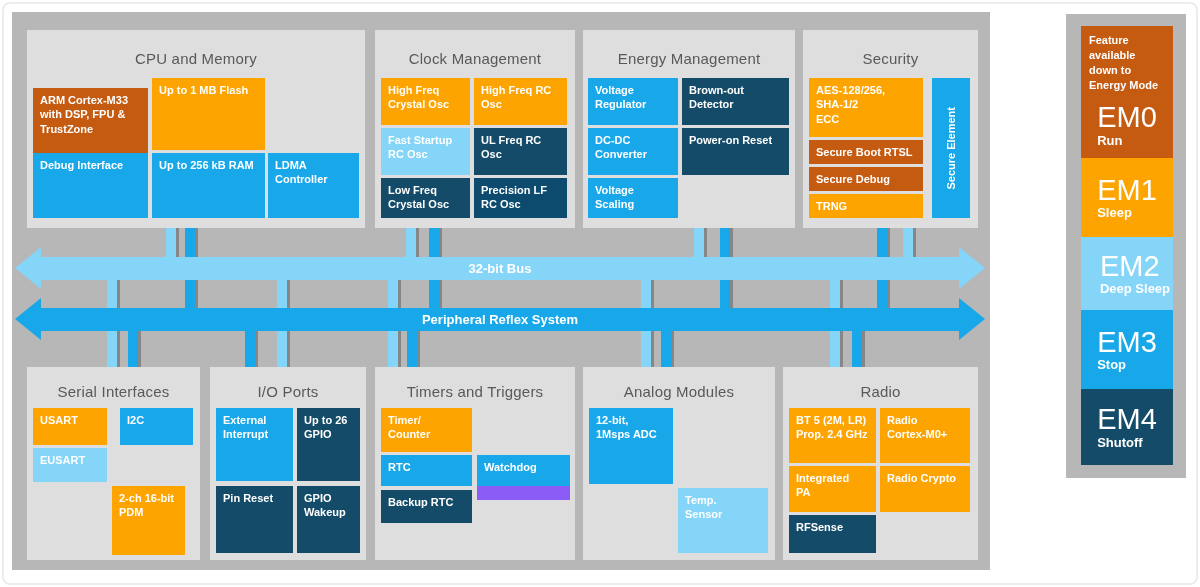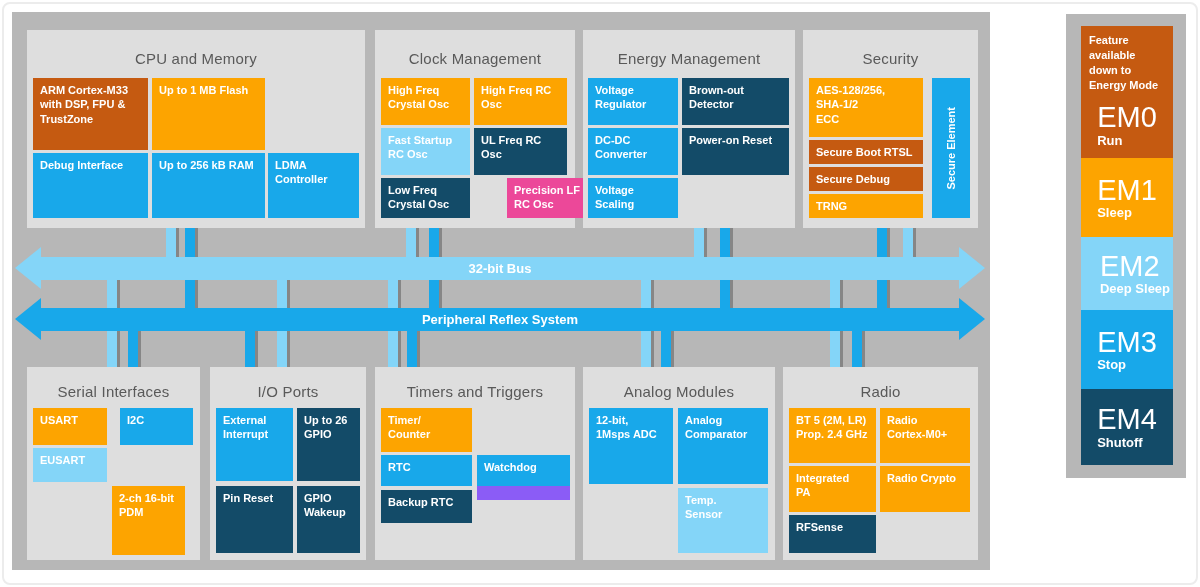--- a/index.html
+++ b/index.html
@@ -32,21 +32,21 @@
   #sec-security {left:791px;top:18px; width:175px; height:198px;}
   
   .panel.bottom {top:355px;height:193px;}
   #sec-serial {left:15px; width:173px;}
   #sec-io     {left:198px;width:156px;}
   #sec-timers {left:363px;width:200px;}
   #sec-analog {left:571px;width:192px;}
   #sec-radio  {left:771px;width:195px;}
 
   
-  #blk-arm{left:6px;top:48px;width:115px;height:72px}
+  #blk-arm{left:6px;top:58px;width:115px;height:72px}
   #blk-flash{left:125px;top:48px;width:113px;height:72px}
   #blk-debug{left:6px;top:123px;width:115px;height:65px}
   #blk-ram{left:125px;top:123px;width:113px;height:65px}
   #blk-ldma{left:241px;top:123px;width:91px;height:65px}
 
   #blk-hfxo{left:6px;top:48px;width:89px;height:47px}
   #blk-hfrco{left:99px;top:48px;width:93px;height:47px}
   #blk-fsrco{left:6px;top:98px;width:89px;height:47px}
   #blk-ulfrco{left:99px;top:98px;width:93px;height:47px}
   #blk-lfxo{left:6px;top:148px;width:89px;height:40px}
@@ -161,21 +161,21 @@
       </div>
       <div class="block" id="blk-fsrco" style="background: rgb(132, 213, 248);">
         <span>Fast Startup RC Osc</span>
       </div>
       <div class="block" id="blk-ulfrco" style="background: rgb(19, 75, 104);">
         <span>UL Freq RC Osc</span>
       </div>
       <div class="block" id="blk-lfxo" style="background: rgb(19, 75, 104);">
         <span>Low Freq Crystal Osc</span>
       </div>
-      <div class="block" id="blk-plfrco" style="background: #ec4899; margin-left: 33px;">
+      <div class="block" id="blk-plfrco" style="background: #0c4a6e;">
         <span>Precision LF RC Osc</span>
       </div>
     </div>
   <div class="panel" id="sec-energy">
     <div class="panel-title">Energy Management</div>
   <div class="block" id="blk-vreg" style="background: rgb(24, 168, 234);">
         <span>Voltage Regulator</span>
       </div>
       <div class="block" id="blk-bod" style="background: rgb(19, 75, 104);">
         <span>Brown-out Detector</span>
@@ -286,23 +286,20 @@
       <div class="block" id="blk-burtc" style="background: rgb(19, 75, 104);">
         <span>Backup RTC</span>
       </div>
     </div>
   <div class="panel bottom" id="sec-analog">
     <div class="panel-title">Analog Modules</div>
   <div class="block" id="blk-adc" style="background: rgb(24, 168, 234);">
         <span>12-bit,
 1Msps ADC</span>
       </div>
-      <div class="block" id="blk-acmp" style="background: rgb(24, 168, 234);">
-        <span>Analog Comparator</span>
-      </div>
       <div class="block" id="blk-temp" style="background: rgb(132, 213, 248);">
         <span>Temp.
 Sensor</span>
       </div>
     </div>
   <div class="panel bottom" id="sec-radio">
     <div class="panel-title">Radio</div>
   <div class="block" id="blk-bt5" style="background: rgb(253, 164, 0);">
         <span>BT 5 (2M, LR)
 Prop. 2.4 GHz</span>

